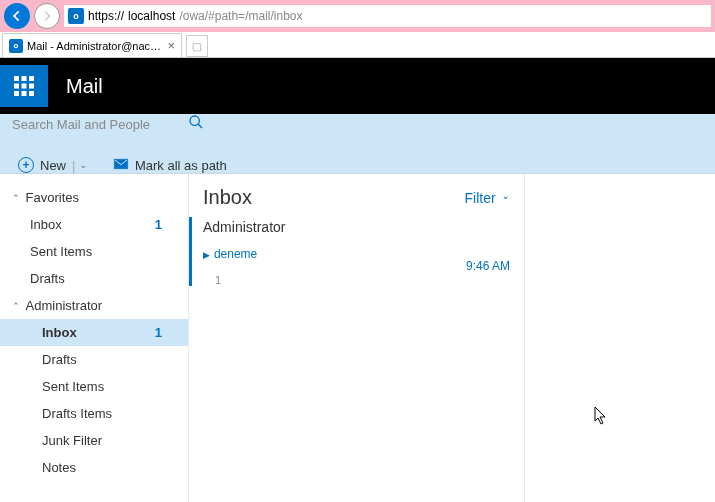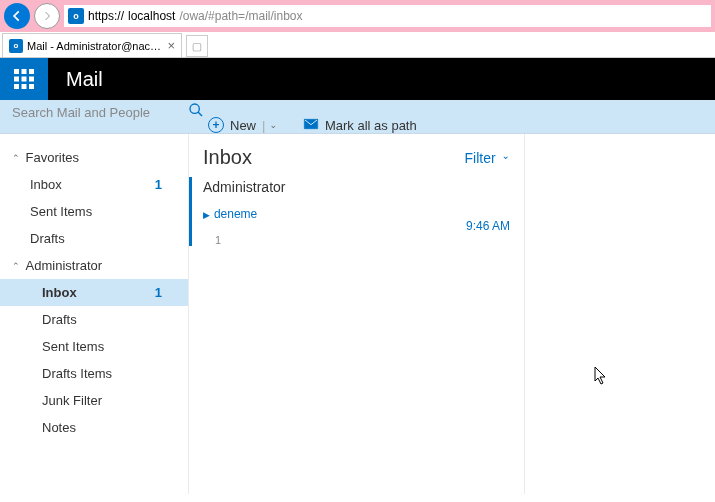--- a/index.html
+++ b/index.html
@@ -14,26 +14,26 @@
 .url-host { color: #000; }
 .url-path { color: #888; }
 
 .tab-bar { height: 26px; background: #fff; display: flex; align-items: flex-end; border-bottom: 1px solid #ccc; padding-left: 2px; }
 .tab { height: 24px; background: #fff; border: 1px solid #ccc; border-bottom: none; display: flex; align-items: center; padding: 0 6px; font-size: 11px; gap: 4px; max-width: 180px; }
 .tab-icon { width: 14px; height: 14px; background: #0072c6; color: #fff; font-size: 8px; display: flex; align-items: center; justify-content: center; border-radius: 2px; font-weight: bold; }
 .tab-title { white-space: nowrap; overflow: hidden; text-overflow: ellipsis; flex: 1; }
 .tab-close { color: #666; font-size: 13px; cursor: pointer; }
 .new-tab { width: 22px; height: 22px; border: 1px solid #ccc; margin-left: 4px; display: flex; align-items: center; justify-content: center; color: #999; font-size: 11px; }
 
-.app-header { height: 42px; background: #000; display: flex; align-items: center; }
+.app-header { height: 56px; background: #000; display: flex; align-items: center; }
 .waffle { width: 48px; height: 42px; background: #0072c6; display: flex; align-items: center; justify-content: center; }
 .waffle svg { width: 20px; height: 20px; }
 .app-title { color: #fff; font-size: 20px; font-weight: 300; padding-left: 18px; }
 
-.toolbar { height: 34px; background: #cde6f7; display: flex; align-items: flex-end; border-bottom: 1px solid #c8d8e8; }
+.toolbar { height: 60px; background: #cde6f7; display: flex; align-items: flex-start; border-bottom: 1px solid #c8d8e8; flex-direction: column; }
 .search-box { width: 189px; height: 42px; display: flex; align-items: center; padding: 0 12px; }
 .search-input { flex: 1; background: transparent; border: none; outline: none; font-size: 13px; color: #666; }
 .search-input::placeholder { color: #888; }
 .search-icon { color: #0072c6; }
 .toolbar-divider { width: 1px; height: 100%; background: transparent; }
 .toolbar-actions { display: flex; align-items: center; padding-left: 18px; gap: 26px; }
 .tb-btn { display: flex; align-items: center; gap: 6px; color: #333; font-size: 13px; cursor: pointer; }
 .tb-btn .plus { width: 16px; height: 16px; border: 1.5px solid #0072c6; border-radius: 50%; display: flex; align-items: center; justify-content: center; color: #0072c6; font-size: 12px; font-weight: bold; }
 .tb-btn .env { color: #0072c6; font-size: 14px; }
 .tb-btn .chev { font-size: 9px; color: #666; margin-left: -2px; }

